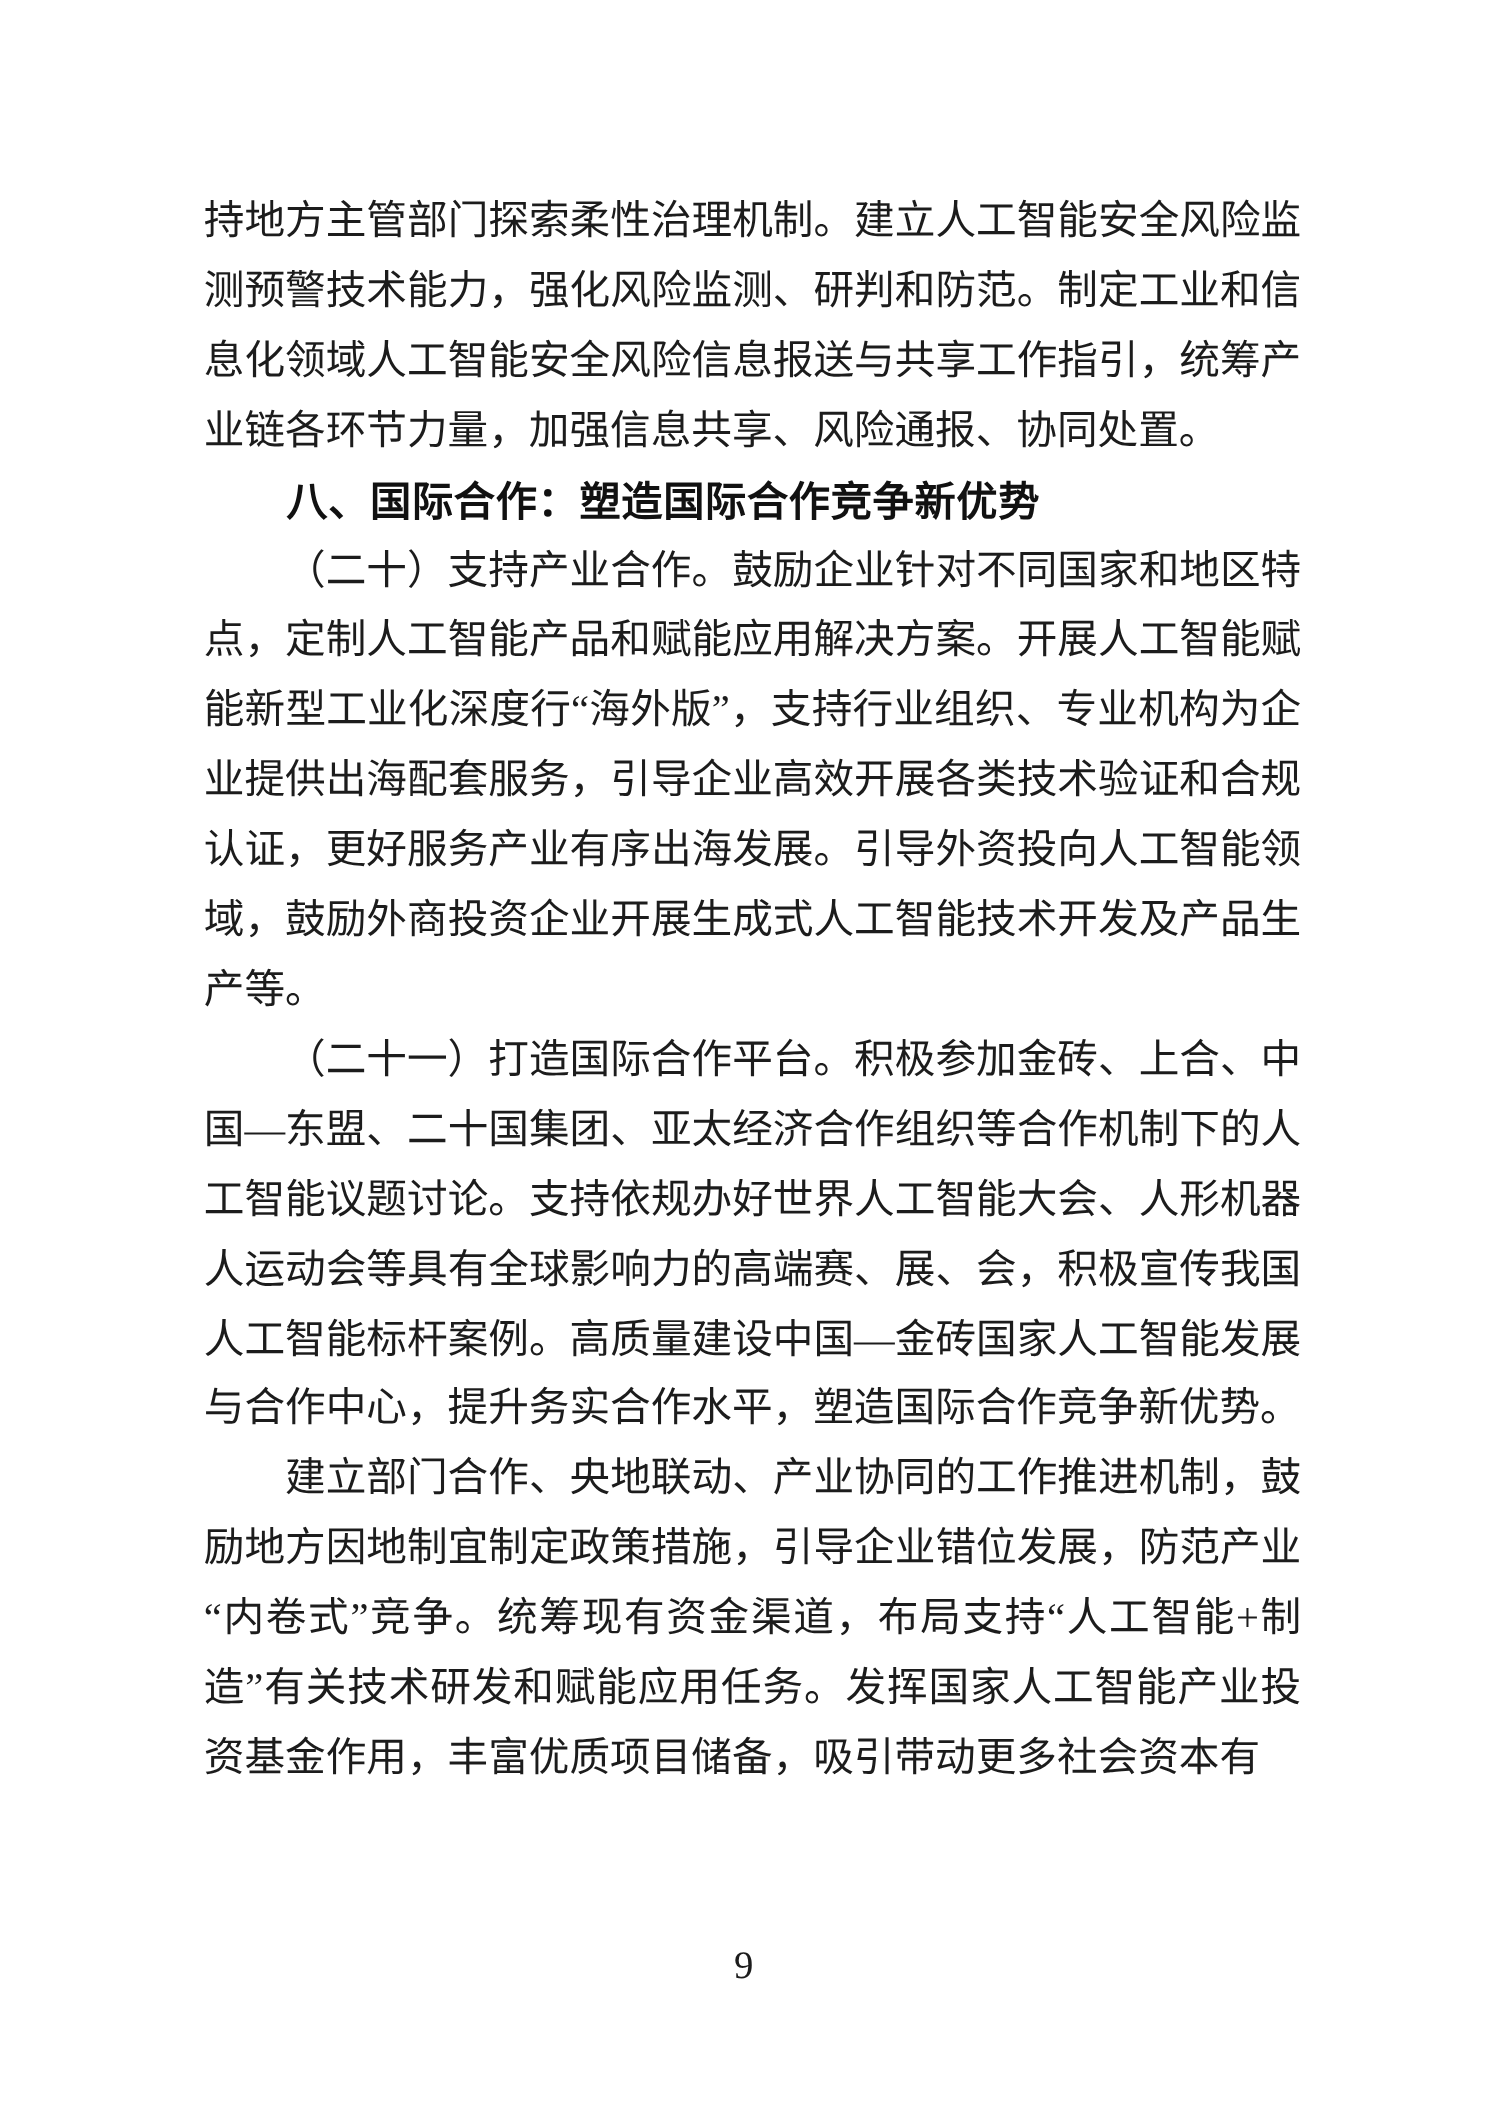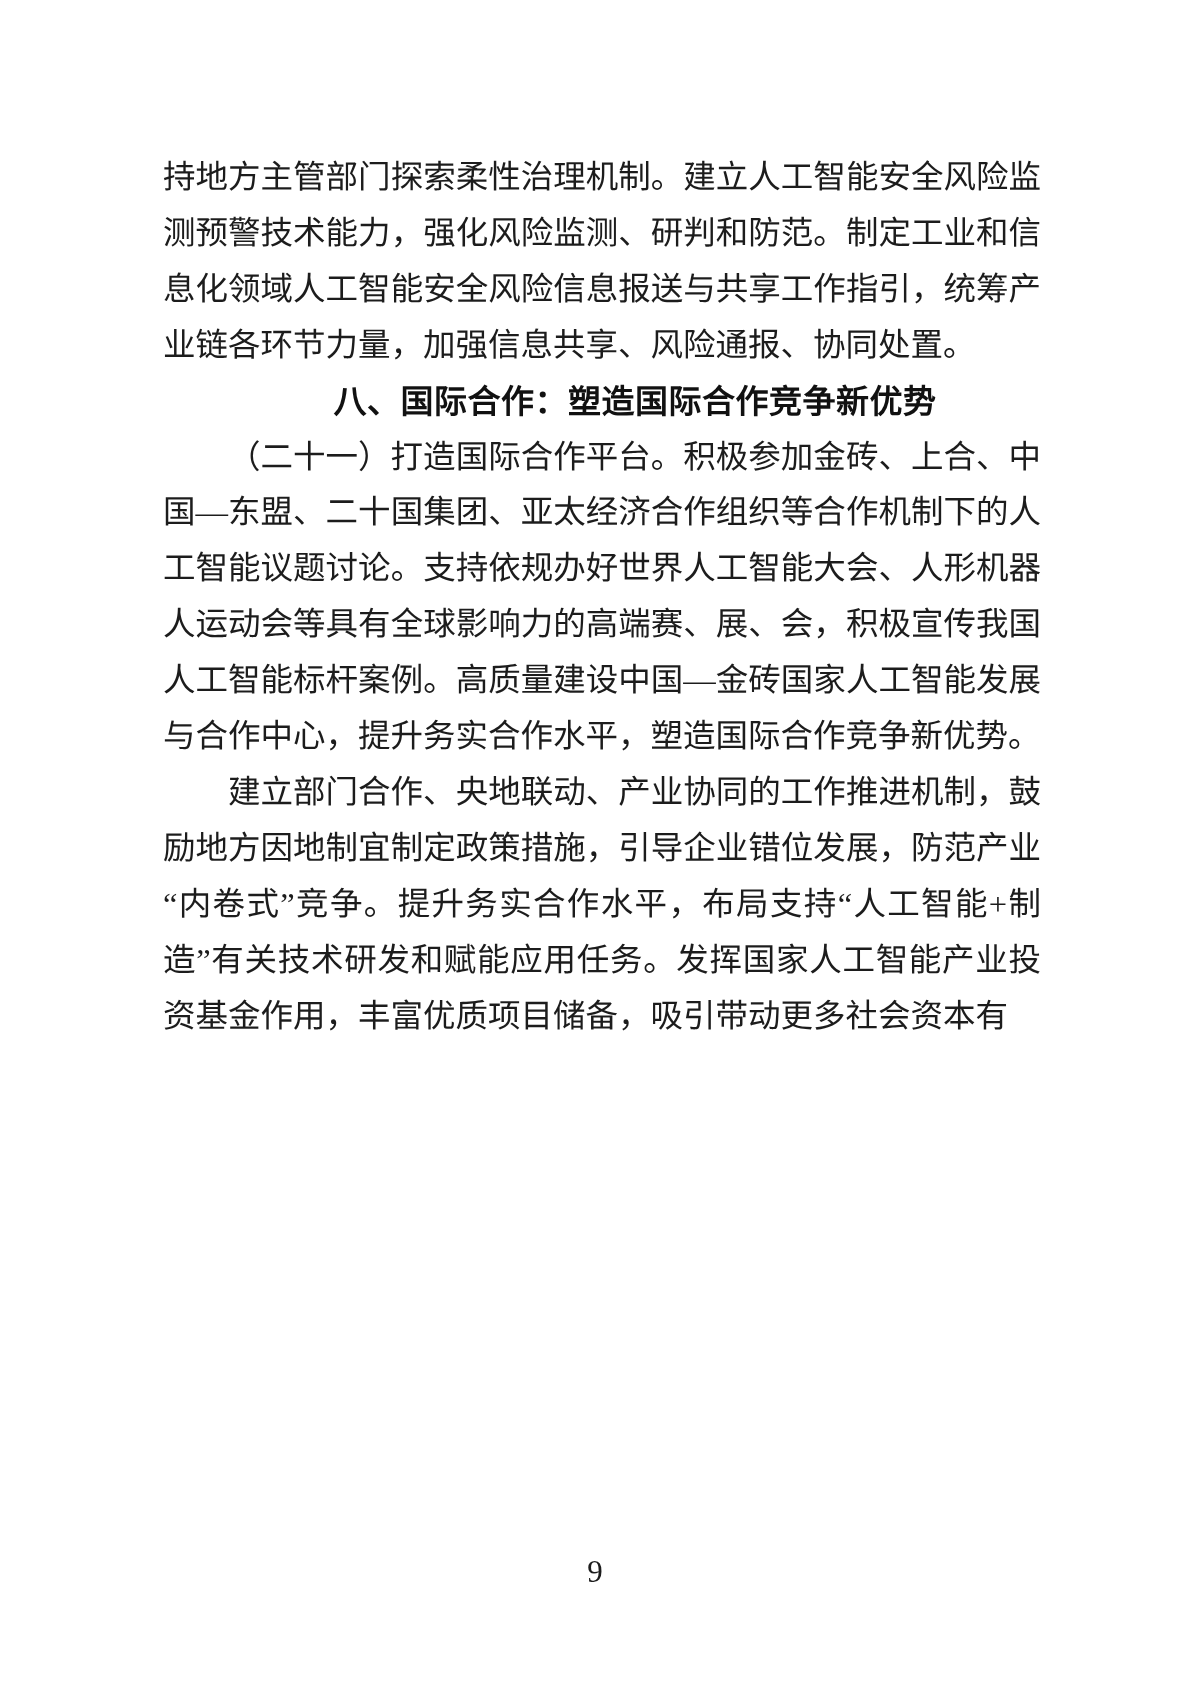--- a/index.html
+++ b/index.html
@@ -42,38 +42,38 @@
   }
   .heading {
     margin: 0;
     padding-left: 66px;
     font-family: "Liberation Sans", sans-serif;
     font-weight: 700;
     font-size: 33px;
     line-height: 55.9px;
     color: #111111;
     letter-spacing: 0.5px;
-    text-align: center;
   }
   .page-number {
     position: absolute;
     top: 1552px;
     left: 0;
     width: 1190px;
     text-align: center;
     font-family: "Liberation Serif", serif;
     font-size: 31px;
     line-height: 40px;
     color: #1c1c1c;
   }
 </style>
 </head>
 <body>
 
 <div class="page">
   <div class="content" id="document-body">
       <p class="para continuation">持地方主管部门探索柔性治理机制。建立人工智能安全风险监测预警技术能力，强化风险监测、研判和防范。制定工业和信息化领域人工智能安全风险信息报送与共享工作指引，统筹产业链各环节力量，加强信息共享、风险通报、协同处置。</p>
       <h2 class="heading">八、国际合作：塑造国际合作竞争新优势</h2>
+      <p class="para">（二十）支持产业合作。鼓励企业针对不同国家和地区特点，定制人工智能产品和赋能应用解决方案。开展人工智能赋能新型工业化深度行“海外版”，支持行业组织、专业机构为企业提供出海配套服务，引导企业高效开展各类技术验证和合规认证，更好服务产业有序出海发展。引导外资投向人工智能领域，鼓励外商投资企业开展生成式人工智能技术开发及产品生产等。</p>
       <p class="para">（二十一）打造国际合作平台。积极参加金砖、上合、中国—东盟、二十国集团、亚太经济合作组织等合作机制下的人工智能议题讨论。支持依规办好世界人工智能大会、人形机器人运动会等具有全球影响力的高端赛、展、会，积极宣传我国人工智能标杆案例。高质量建设中国—金砖国家人工智能发展与合作中心，提升务实合作水平，塑造国际合作竞争新优势。</p>
-      <p class="para">建立部门合作、央地联动、产业协同的工作推进机制，鼓励地方因地制宜制定政策措施，引导企业错位发展，防范产业“内卷式”竞争。提升务实合作水平，布局支持“人工智能+制造”有关技术研发和赋能应用任务。发挥国家人工智能产业投资基金作用，丰富优质项目储备，吸引带动更多社会资本有</p>
+      <p class="para">建立部门合作、央地联动、产业协同的工作推进机制，鼓励地方因地制宜制定政策措施，引导企业错位发展，防范产业“内卷式”竞争。统筹现有资金渠道，布局支持“人工智能+制造”有关技术研发和赋能应用任务。发挥国家人工智能产业投资基金作用，丰富优质项目储备，吸引带动更多社会资本有</p>
     </div>
   <div class="page-number">9</div>
 </div>
 
 </body></html>

